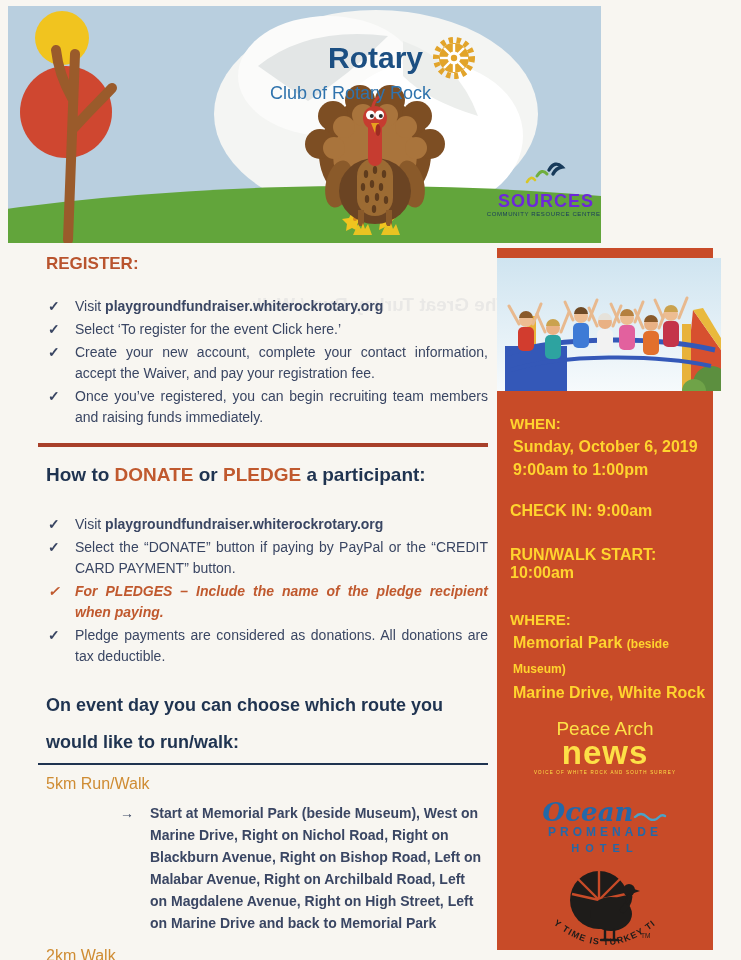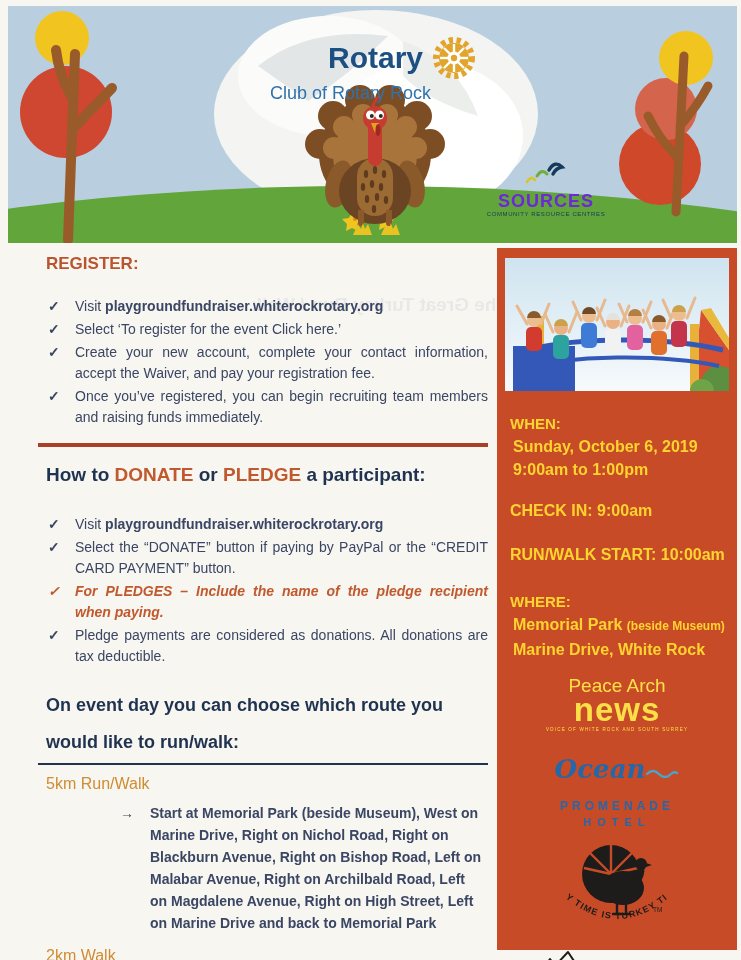--- a/index.html
+++ b/index.html
@@ -6,21 +6,21 @@
     --page-bg:#f8f6f1; --sky:#b9cfdf; --grass:#62a53b; --sidebar-bg:#c84b28;
     --accent:#b9542e; --orange:#c0592e; --gold-label:#cf8c33; --navy:#3a4663;
     --heading-navy:#1f3350; --yellow:#ffd42e; --divider:#a8402a; --thanks-orange:#bf6b2c;
   }
   *{box-sizing:border-box;}
   html,body{margin:0;padding:0;}
   .page{position:relative;width:741px;height:960px;background:var(--page-bg);
         font-family:"Liberation Sans",sans-serif;overflow:hidden;}
 
   
-  .header-art{position:absolute;left:8px;top:6px;width:729px;height:237px;background:var(--sky);overflow:hidden;}
+  .header-art{position:absolute;left:8px;top:6px;width:593px;height:237px;background:var(--sky);overflow:hidden;}
   .header-art svg.scene{position:absolute;left:0;top:0;}
   .logo-rotary{position:absolute;left:262px;top:30px;}
   .rotary-row{display:flex;align-items:center;gap:9px;padding-left:58px;}
   .rotary-title{font-size:30px;font-weight:bold;color:#1c4f82;letter-spacing:0;}
   .rotary-sub{font-size:18px;color:#2f73ad;margin-top:3px;}
   .logo-whiterock{position:absolute;left:108px;top:168px;}
   .wr-title{font-size:20px;font-weight:bold;color:#1c3b5e;letter-spacing:1px;}
   .wr-tag{font-family:"DejaVu Serif",serif;font-style:italic;color:#5a9e3a;font-size:17px;margin:-1px 0 0 42px;}
   .logo-sources{position:absolute;left:478px;top:152px;width:120px;text-align:center;}
   .src-title{font-size:18px;font-weight:bold;color:#6d28d9;letter-spacing:1px;line-height:18px;}
@@ -40,37 +40,37 @@
   .h-donate{font-size:19px;font-weight:bold;color:var(--heading-navy);margin:17px 0 28px 8px;}
   .h-donate .hl{color:var(--orange);}
   .h-routes{font-size:18px;font-weight:bold;color:var(--heading-navy);line-height:37px;
             border-bottom:2px solid var(--heading-navy);padding:0 0 2px 8px;margin-top:20px;}
   .route-label{font-size:16px;font-weight:normal;color:var(--gold-label);margin:10px 0 9px 8px;}
   ul.arrowlist{list-style:none;margin:0;padding:0;font-size:14px;line-height:22px;font-weight:bold;}
   ul.arrowlist li{position:relative;padding-left:112px;padding-right:2px;}
   ul.arrowlist li .mark{position:absolute;left:82px;top:0;}
 
   
-  .sidebar{position:absolute;left:497px;top:248px;width:240px;height:702px;background:var(--sidebar-bg);}
+  .sidebar{position:absolute;left:497px;top:248px;width:216px;height:702px;background:var(--sidebar-bg);}
   .photo{display:block;margin:10px auto 0 auto;}
   .side-block{color:var(--yellow);font-weight:bold;padding-left:13px;}
   .when{margin-top:21px;}
   .side-label{font-size:15px;line-height:23px;}
   .side-line{font-size:16px;line-height:23px;padding-left:3px;}
   .checkin{margin-top:21px;font-size:16px;}
   .start{margin-top:26px;font-size:16px;}
   .where{margin-top:26px;}
   .paren{font-size:12px;}
   .sp-peacearch{margin-top:15px;text-align:center;color:#fde047;line-height:1;}
   .pa1{font-size:19px;letter-spacing:0;}
   .pa2{font-size:33px;font-weight:bold;letter-spacing:1px;margin-top:-2px;}
   .pa3{font-size:4.5px;letter-spacing:1.2px;margin-top:2px;}
   .sp-ocean{margin-top:24px;text-align:center;color:#2468a8;}
   .oc1{font-family:"DejaVu Serif",serif;font-style:italic;font-size:26px;font-weight:bold;line-height:24px;}
-  .oc2{font-size:12px;font-weight:bold;letter-spacing:4px;margin-top:18px;}
+  .oc2{font-size:12px;font-weight:bold;letter-spacing:4px;margin-top:1px;}
   .oc3{font-size:11px;font-weight:bold;letter-spacing:6px;margin-top:3px;}
   .sp-turkey{margin-top:10px;text-align:center;}
   .sp-penrun{margin-top:4px;text-align:center;}
 </style>
 </head>
 <body>
 
 <div class="page">
 
   <div class="header-art">

